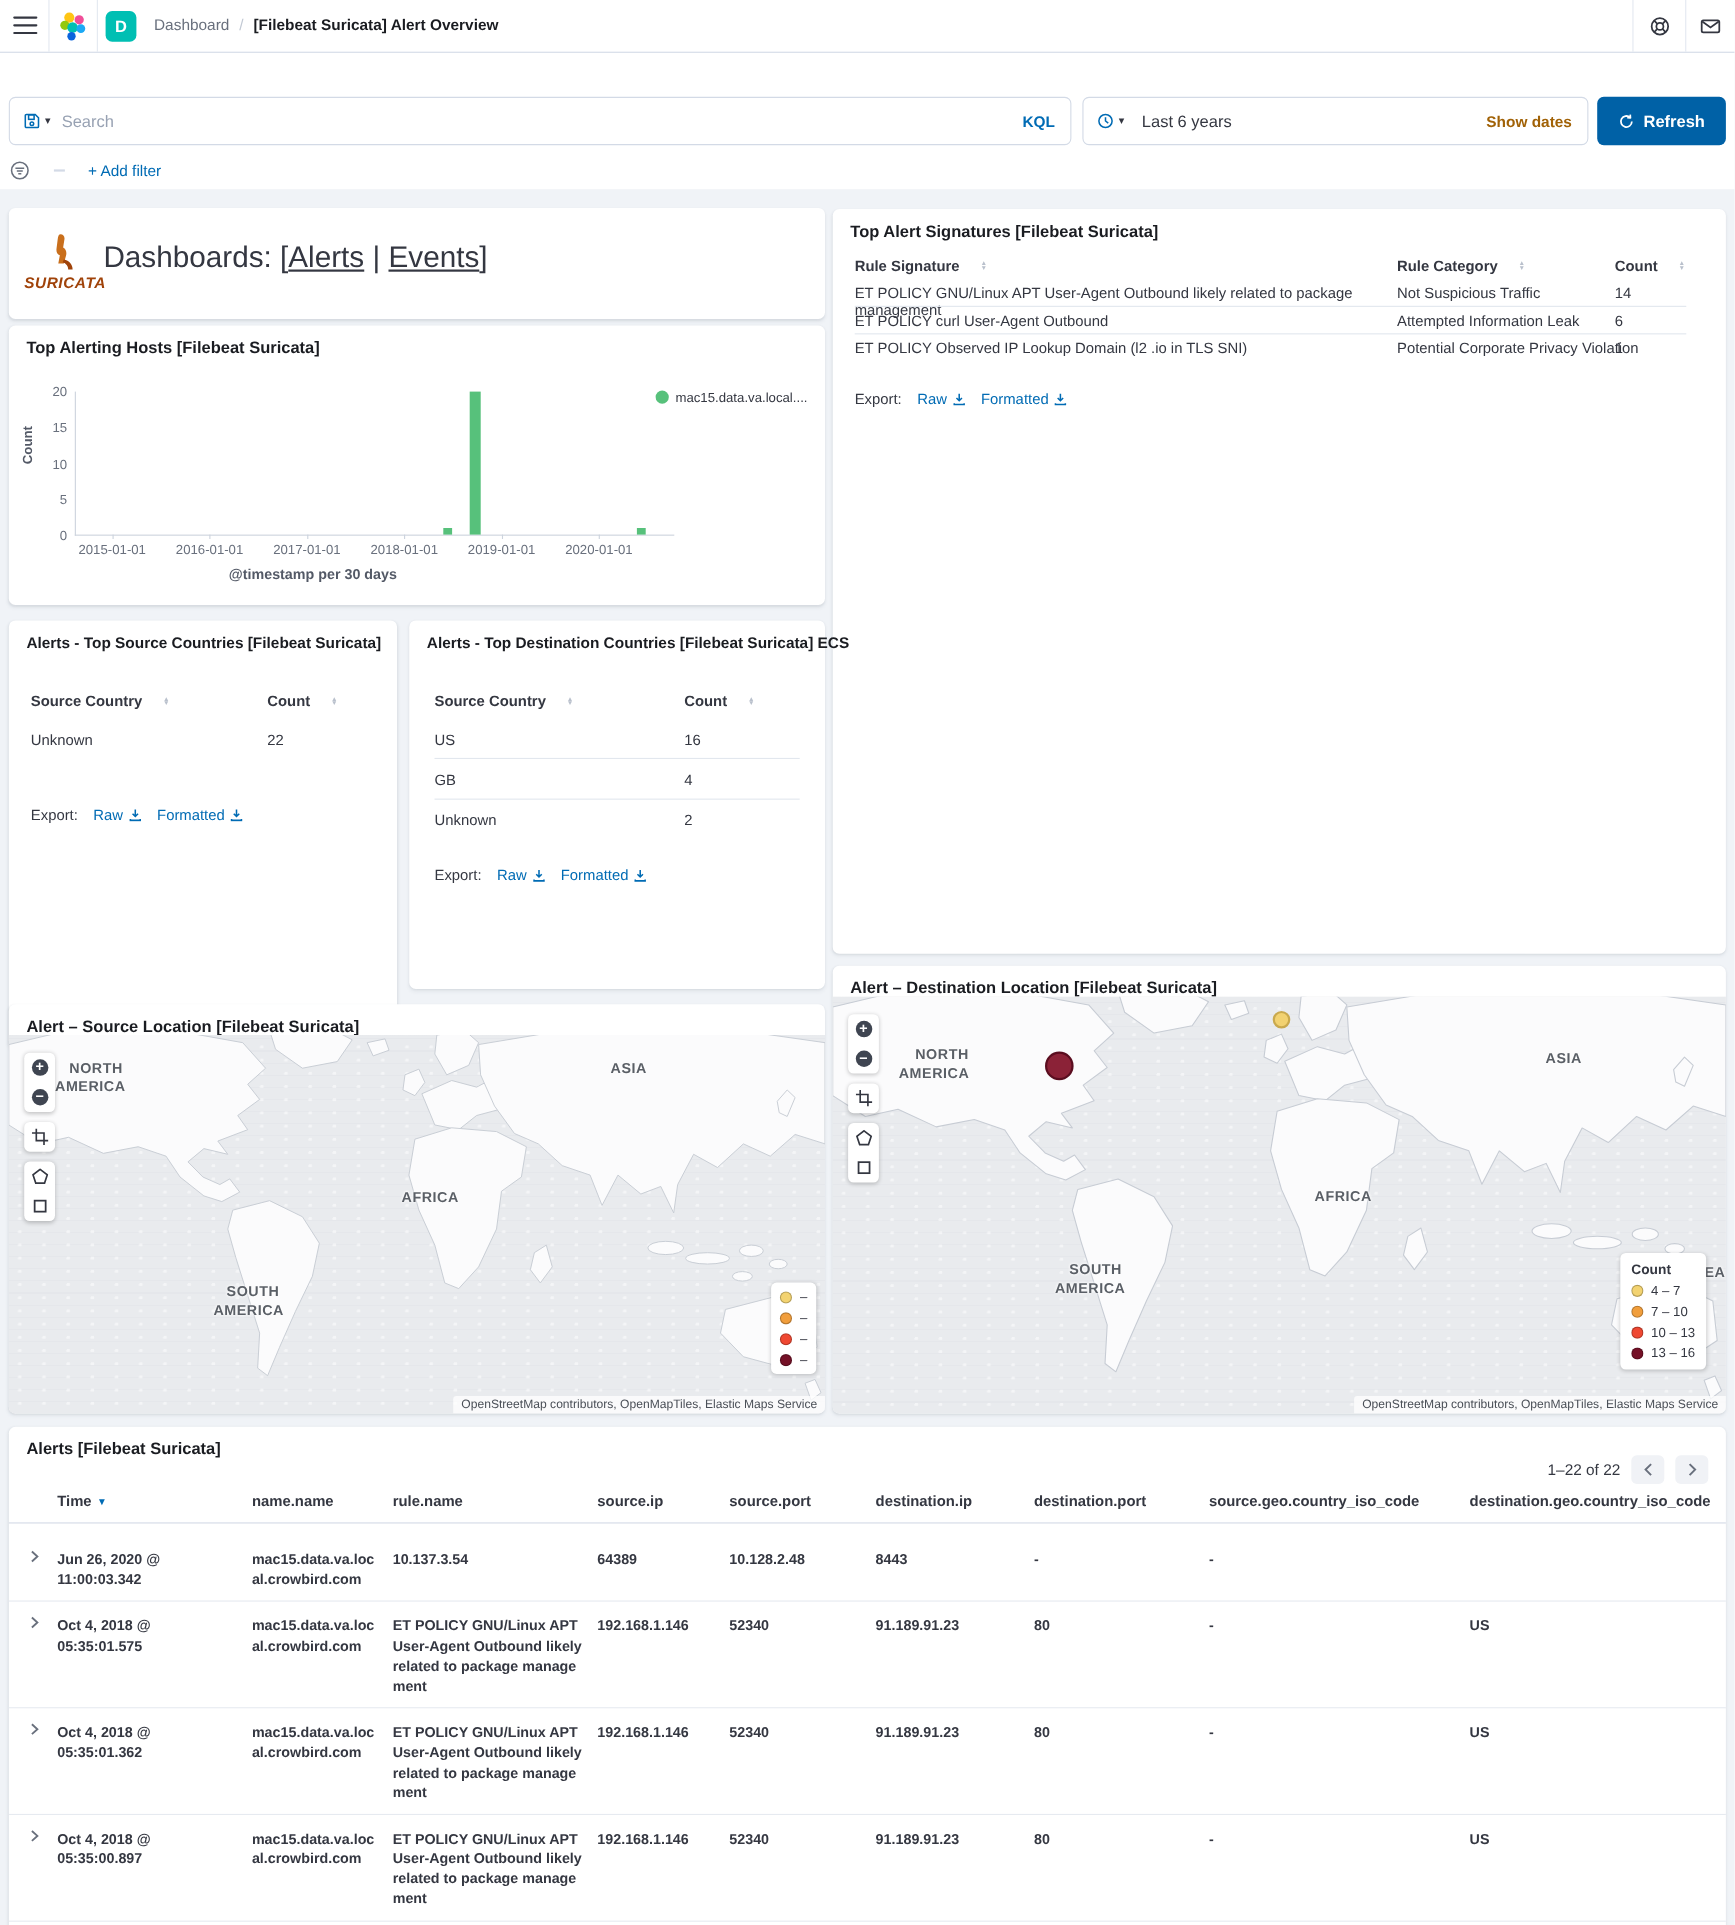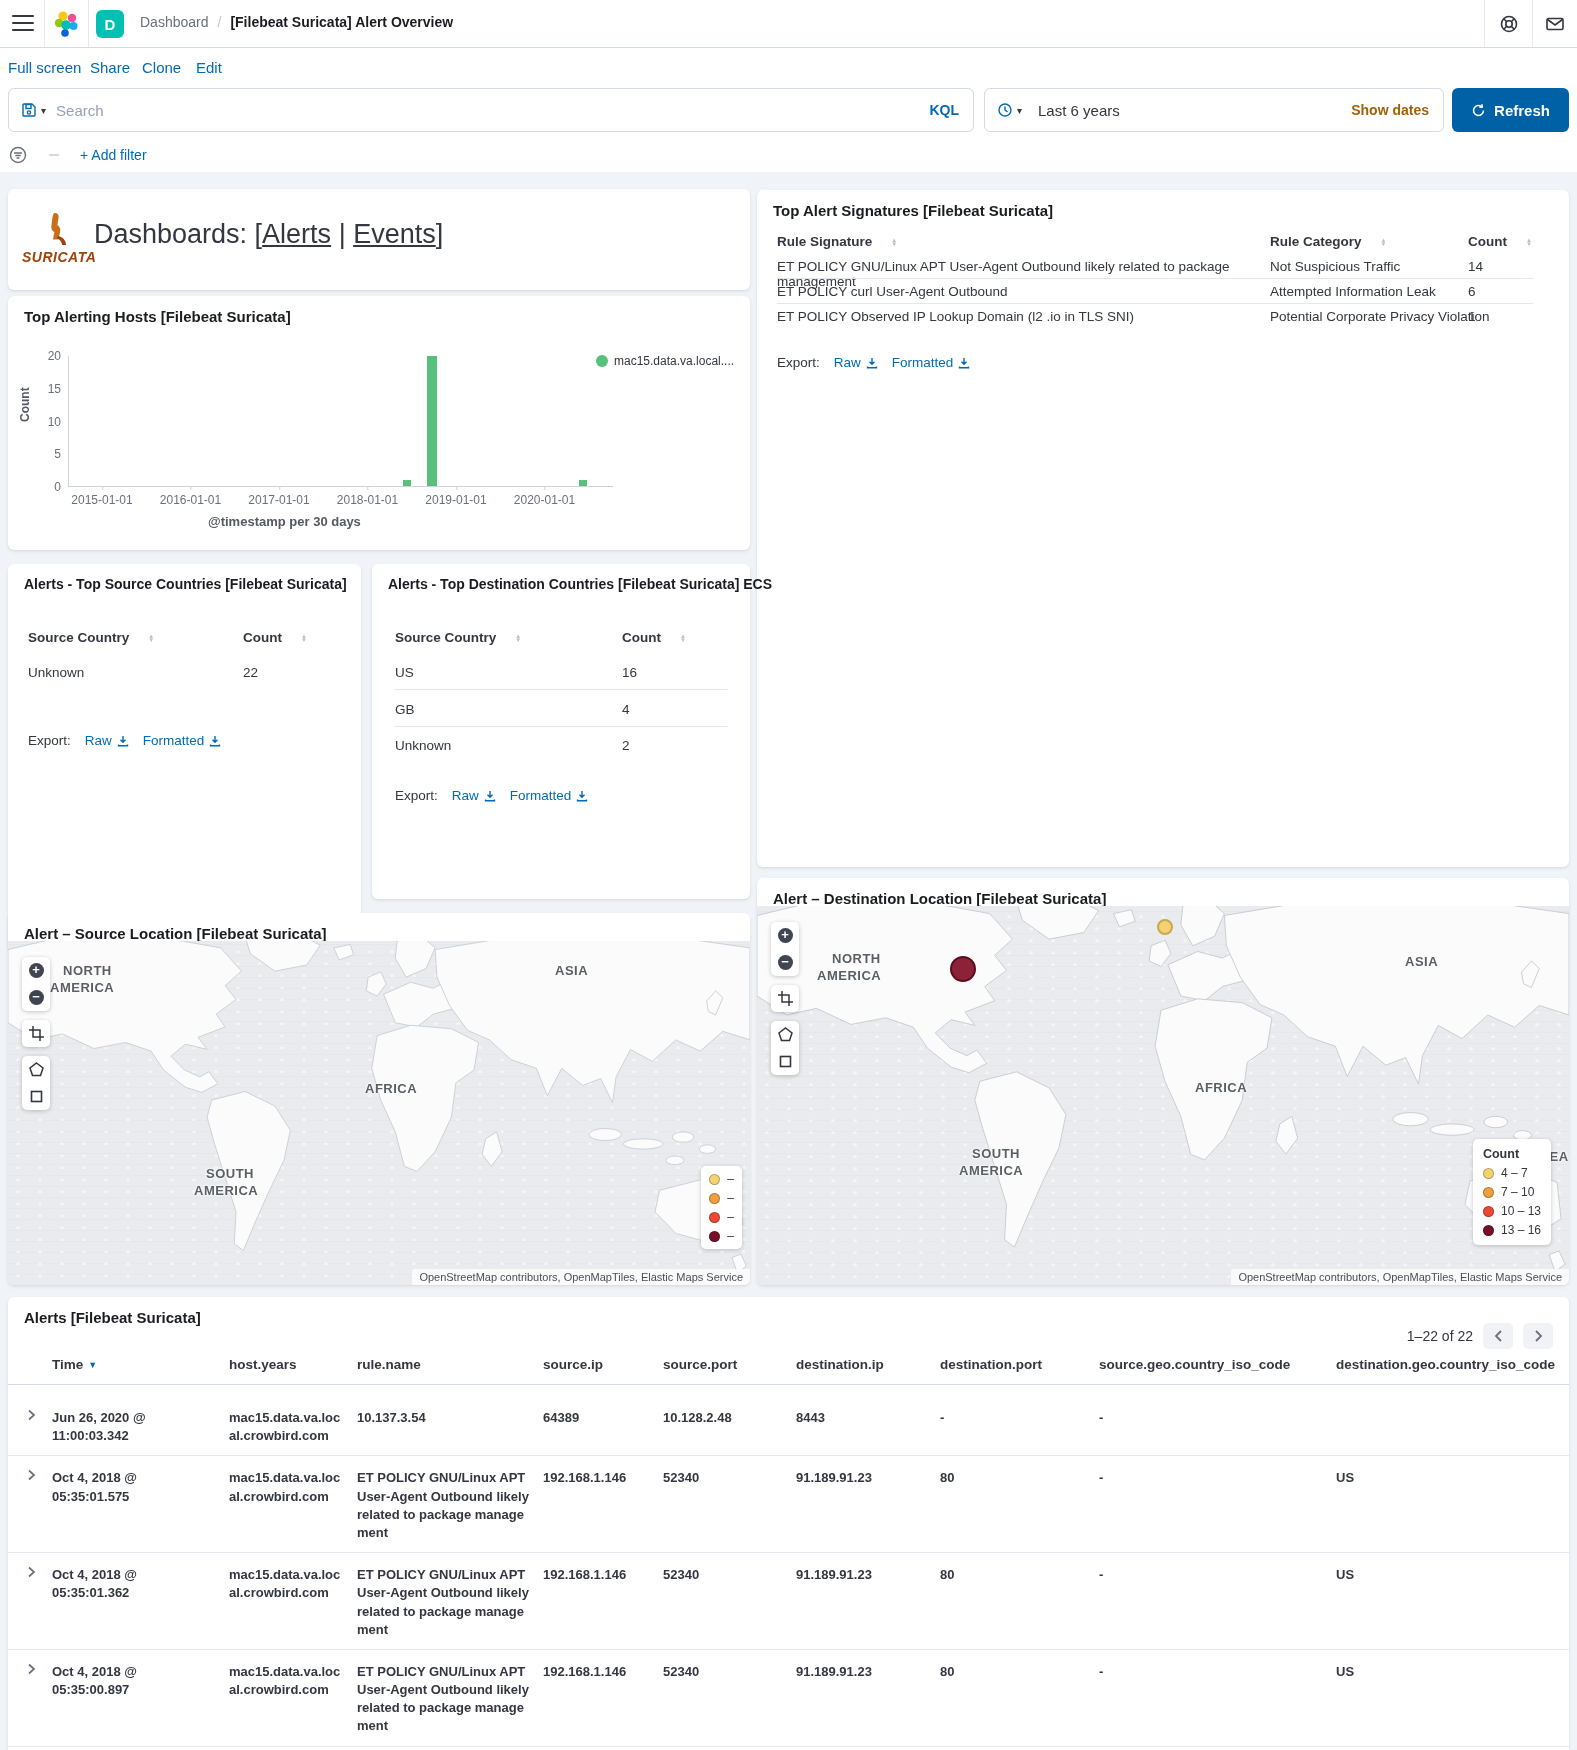--- a/index.html
+++ b/index.html
@@ -170,26 +170,20 @@
     </div>
     <div class="vdiv" style="left:1532px"></div>
     <div class="nav-ic" style="left:1544px">
       <svg viewBox="0 0 22 22" fill="none" stroke="#343741" stroke-width="1.6">
         <rect x="3" y="5.5" width="16" height="11" rx="1.5"></rect>
           <path d="M3.5,6.5 L11,12 L18.5,6.5"></path>
       </svg>
     </div>
   </header>
 
-  <div class="menubar">
-    <a style="left:8px">Full screen</a>
-    <a style="left:90px">Share</a>
-    <a style="left:142px">Clone</a>
-    <a style="left:196px">Edit</a>
-  </div>
 
   <div class="searchbox">
     <span class="save-seg">
       <svg width="16" height="16" viewBox="0 0 16 16" fill="none" stroke="#006BB4" stroke-width="1.4">
         <path d="M2,3 a1,1 0 0 1 1,-1 h8 l3,3 v8 a1,1 0 0 1 -1,1 h-10 a1,1 0 0 1 -1,-1 z"></path>
         <rect x="5" y="2.5" width="5" height="4"></rect>
           <circle cx="8" cy="10.5" r="1.6"></circle>
       </svg>
       <span class="caret">▾</span>
     </span>
@@ -518,21 +512,21 @@
           </svg>
       </span>
     </div>
 
     <div class="ag-head">
       <span></span>
       <span class="hcell">
           <span>Time</span>
           <span class="timesort">▼</span>
         </span>
-      <span class="hcell">host.years</span>
+      <span class="hcell">name.name</span>
       <span class="hcell">rule.name</span>
       <span class="hcell">source.ip</span>
       <span class="hcell">source.port</span>
       <span class="hcell">destination.ip</span>
       <span class="hcell">destination.port</span>
       <span class="hcell">source.geo.country_iso_code</span>
       <span class="hcell">destination.geo.country_iso_code</span>
     </div>
 
     <div class="ag-rows">

